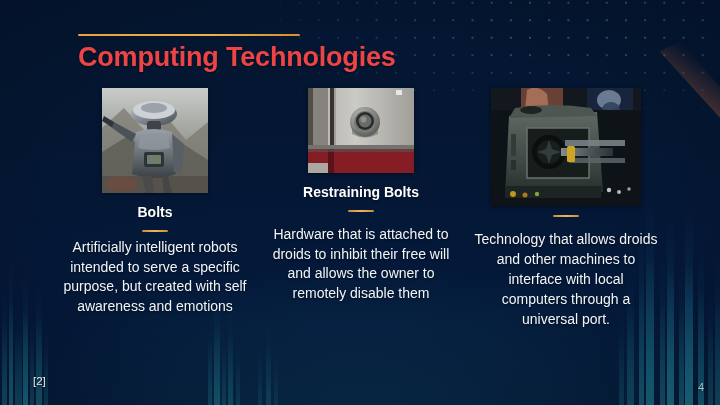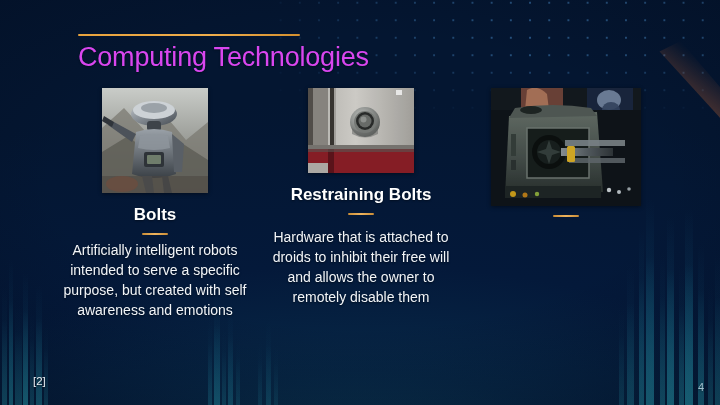--- a/index.html
+++ b/index.html
@@ -75,22 +75,22 @@
 
   
   .title-rule {
     position:absolute; left:78px; top:34px;
     width:222px; height:2px;
     background:linear-gradient(to right, #e8a33d 0%, #f0ae4c 60%, #d4902f 100%);
     border-radius:1px;
   }
   .slide-title {
     position:absolute; left:78px; top:42px;
-    font-size:27px; font-weight:400; letter-spacing:-.2px;
-    color:#d946ef;
+    font-size:27px; font-weight:700; letter-spacing:-.2px;
+    color:#ef4444;
     text-shadow:0 1px 2px rgba(0,0,0,.35);
     white-space:nowrap;
   }
 
   
   .columns {
     position:absolute; left:52px; top:88px;
     width:616px; height:310px;
     display:flex; align-items:flex-start;
   }
@@ -104,21 +104,21 @@
     position:relative; overflow:hidden;
     background:#1b2228;
     box-shadow:0 1px 4px rgba(0,0,0,.45);
   }
   .t1 { width:106px; height:105px; }
   .t2 { width:106px; height:85px; }
   .t3 { width:150px; height:118px; }
 
   .col-head {
     color:#ffffff; font-weight:800;
-    font-size:17px; line-height:1.12;
+    font-size:14px; line-height:1.12;
     margin-top:12px;
     text-shadow:0 1px 2px rgba(0,0,0,.4);
   }
   .head-rule {
     width:26px; height:2px; margin:9px auto 0;
     background:linear-gradient(to right,#c98c36,#efb45e,#c98c36);
     border-radius:1px;
   }
   .col-body {
     color:#f2f5f8; font-size:14px; line-height:1.42;
@@ -325,20 +325,21 @@
             <circle cx="34" cy="107" r="2.5" fill="#cf8b1b"></circle>
             <circle cx="46" cy="106" r="2.2" fill="#b8e04a" opacity=".8"></circle>
             <circle cx="118" cy="102" r="2.2" fill="#dfe6ea"></circle>
             <circle cx="128" cy="104" r="2" fill="#cfd8dd"></circle>
             <circle cx="138" cy="101" r="1.8" fill="#aeb8be"></circle>
             <rect x="0" y="0" width="150" height="118" fill="#000" opacity=".14"></rect>
           </svg>
         </div>
       </div>
       <div class="head-rule"></div>
+      <div class="col-body">Technology that allows droids and other machines to interface with local computers through a universal port.</div>
     </div>
 
   </div>
 
   <div class="cite">[2]</div>
   <div class="pagenum">4</div>
 
 </div>
 
 </body></html>

